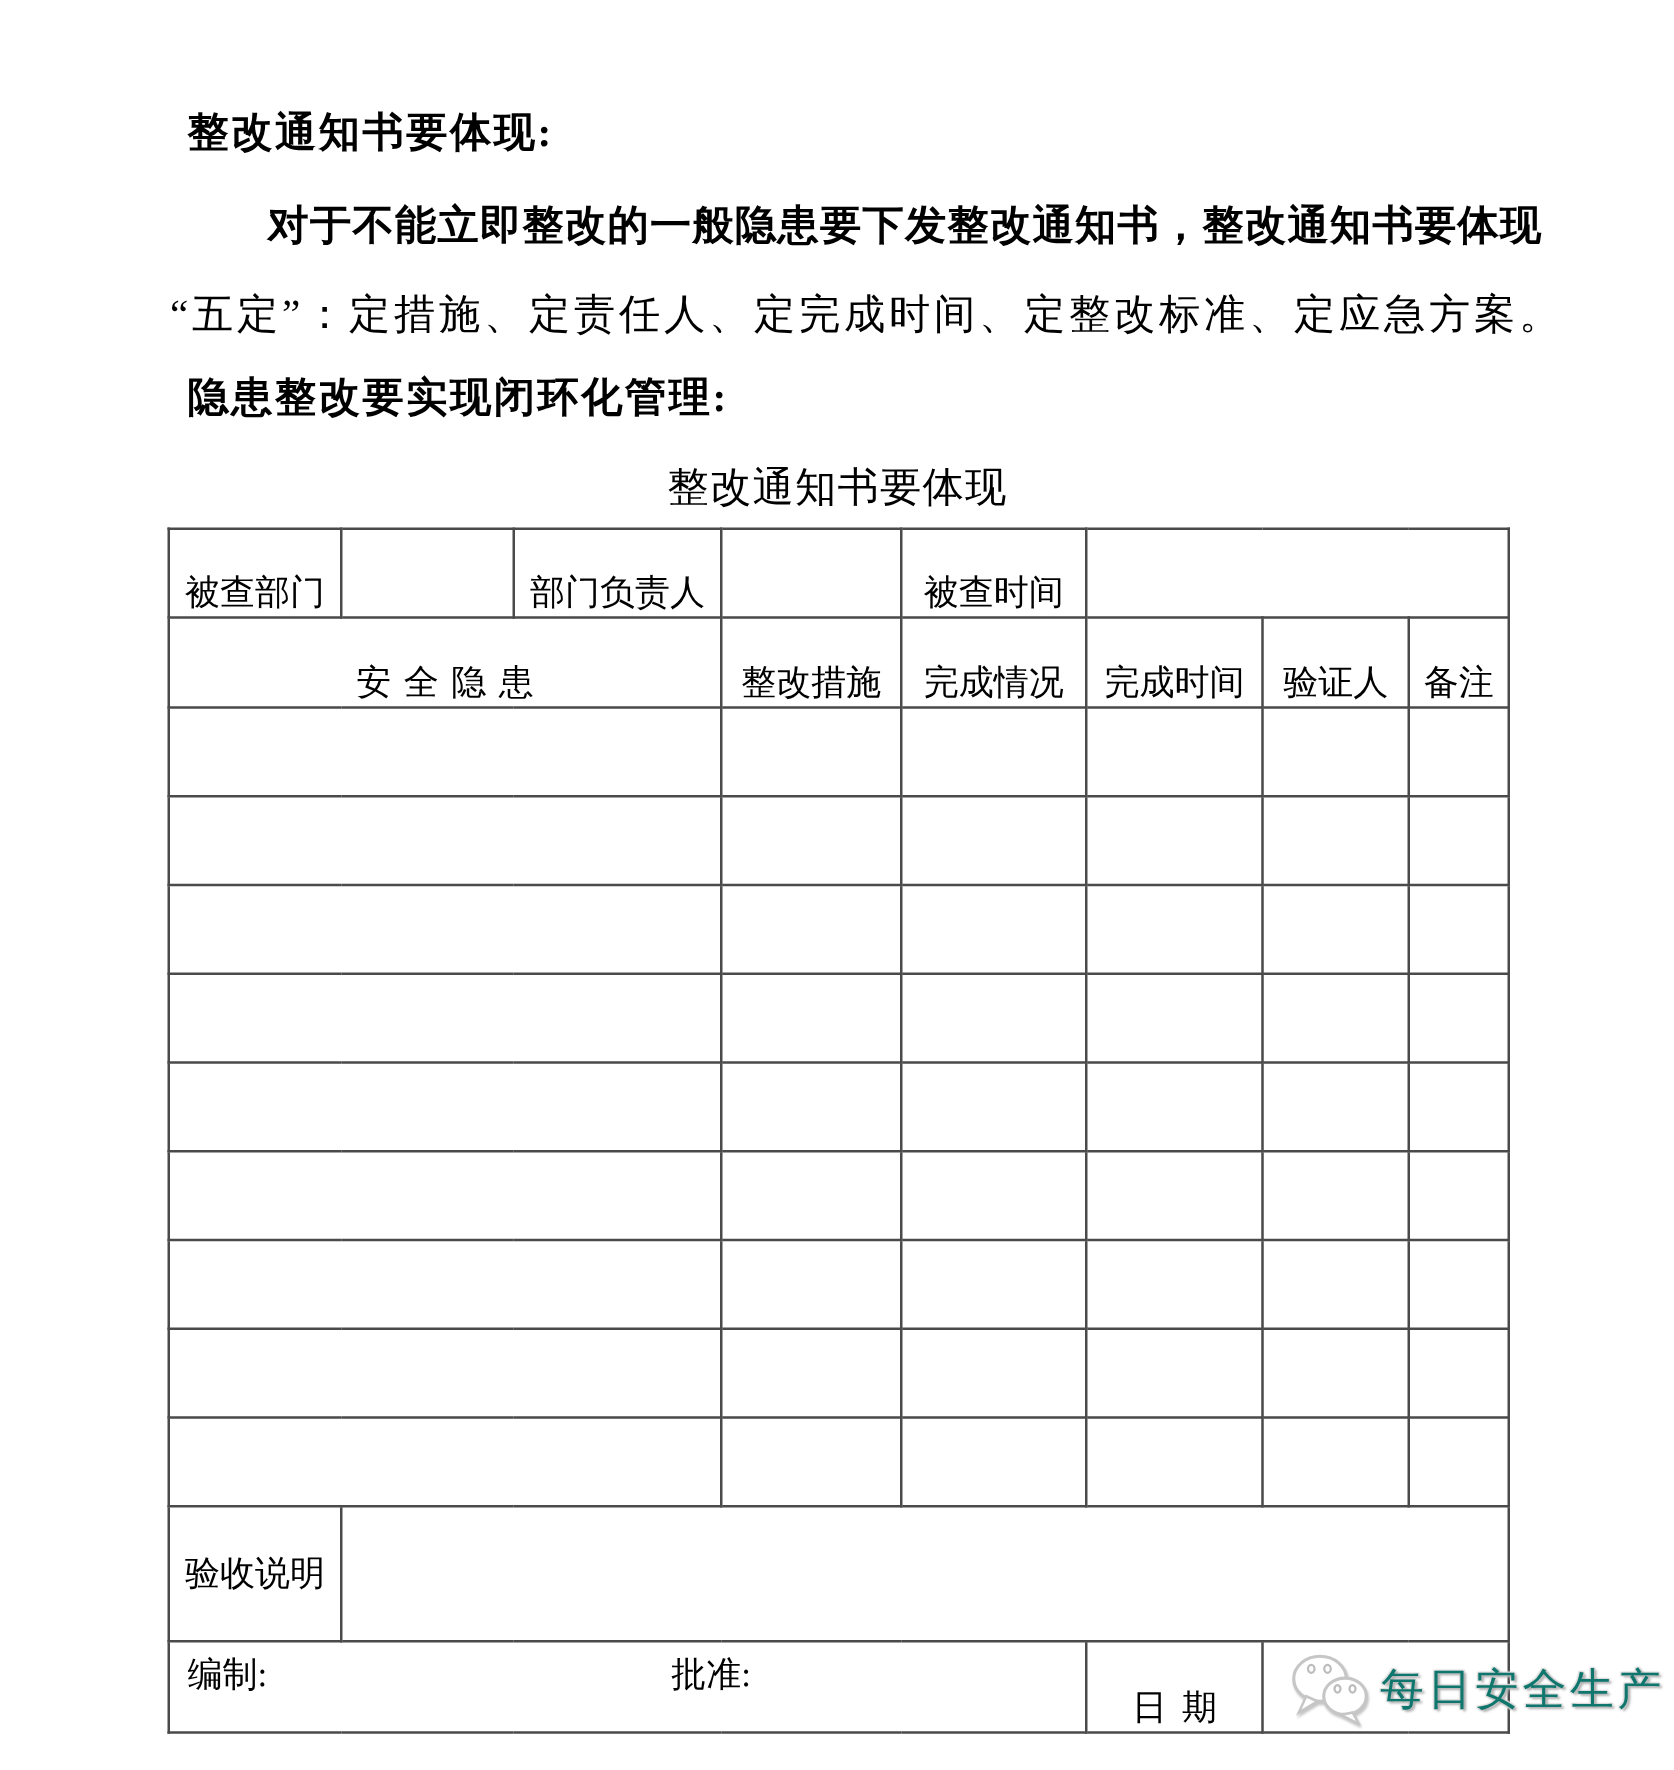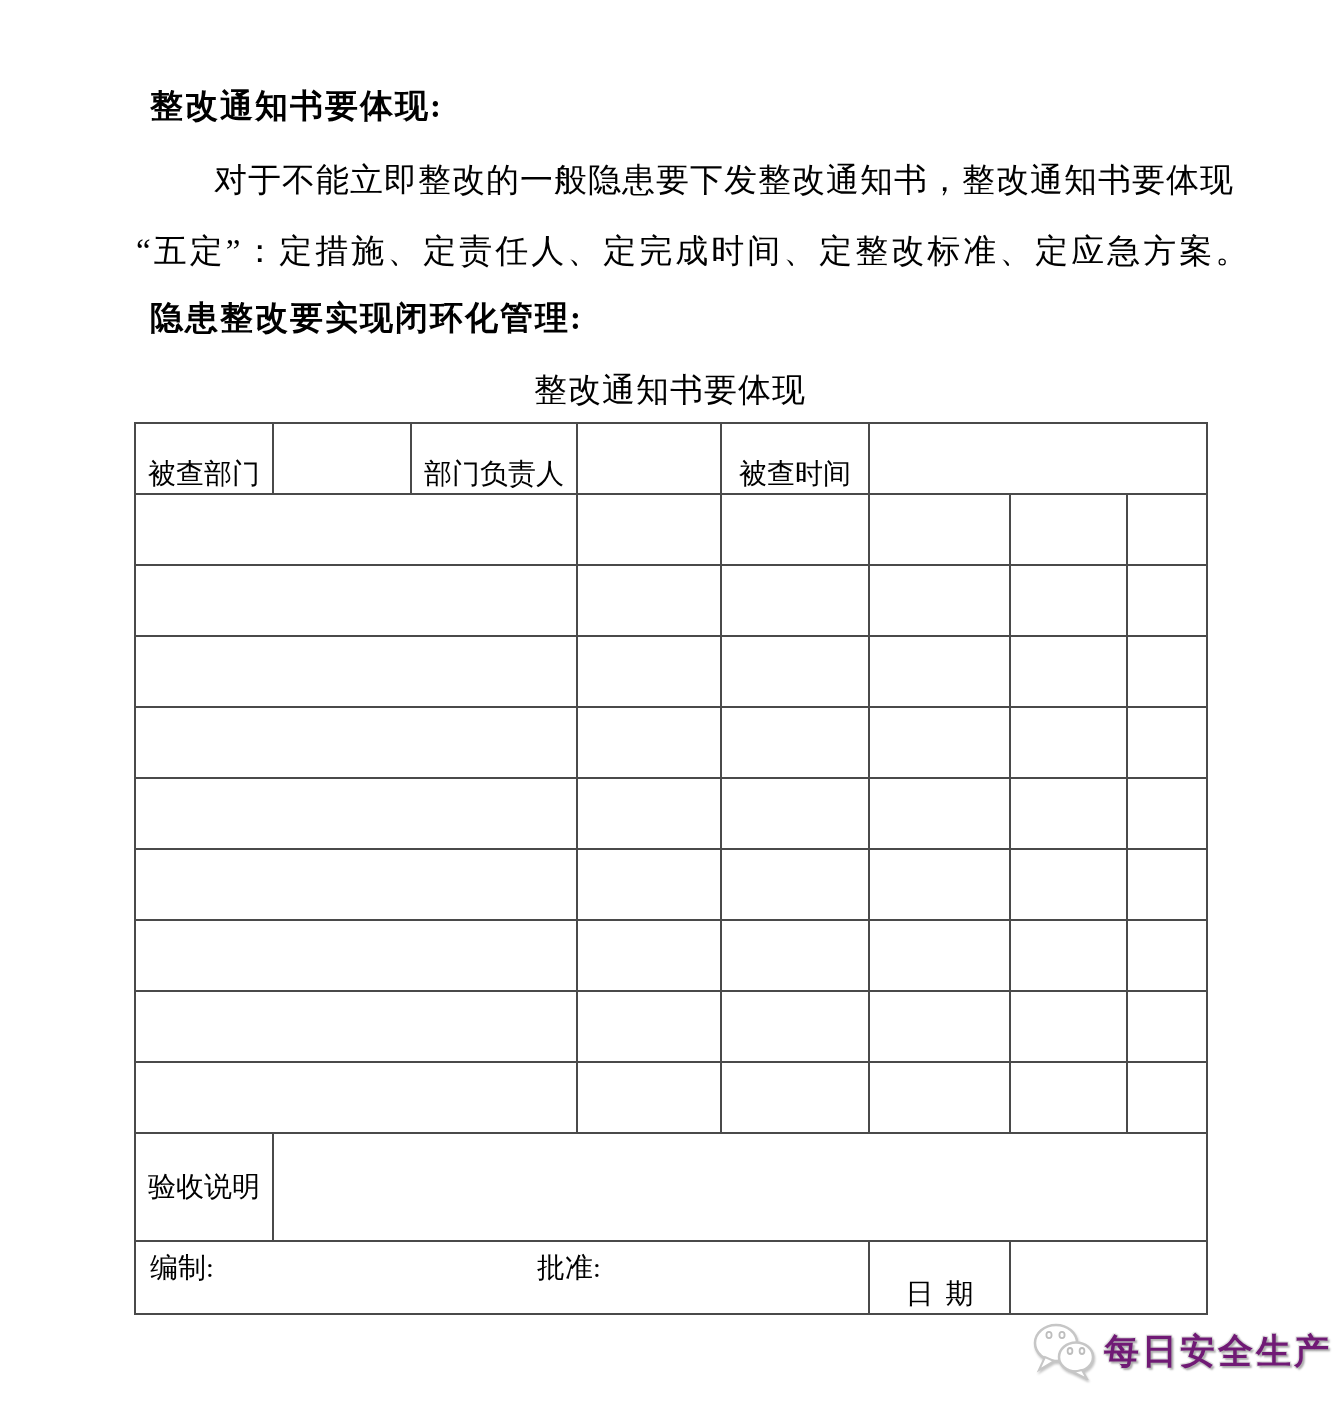--- a/index.html
+++ b/index.html
@@ -8,21 +8,21 @@
     font-family:"Liberation Serif", serif;color:#000;overflow:hidden;
   }
   .h-bold{
     position:absolute;font-size:33px;font-weight:bold;letter-spacing:2px;white-space:nowrap;
   }
   #heading1{left:150px;top:84px;}
   #heading2{left:150px;top:296px;}
   #para-line1{
     position:absolute;left:150px;top:158px;width:1038px;
     font-size:33px;text-indent:64px;white-space:nowrap;
-    text-align:justify;text-align-last:justify;letter-spacing:1px;
+    text-align:justify;text-align-last:justify;letter-spacing:1px;font-weight:bold;
   }
   #para-line2{
     position:absolute;left:136px;top:229px;font-size:33px;white-space:nowrap;letter-spacing:3px;
   }
   #table-title{
     position:absolute;left:134px;top:368px;width:1072px;text-align:center;
     font-size:33px;letter-spacing:1px;
   }
   table.form{
     position:absolute;left:134px;top:422px;width:1072px;
@@ -47,21 +47,21 @@
   td.footer-cell{position:relative;vertical-align:bottom;}
   .footer-inline{position:absolute;bottom:26px;white-space:nowrap;}
   .pos-prepared{left:14px;}
   .pos-approved{left:401px;}
   
   #watermark{
     position:absolute;left:1032px;top:1322px;display:flex;align-items:center;
     z-index:5;pointer-events:none;
   }
   #watermark .wm-text{
-    font-size:35px;font-weight:bold;color:#701a75;letter-spacing:3px;white-space:nowrap;
+    font-size:35px;font-weight:normal;color:#0f766e;letter-spacing:3px;white-space:nowrap;
     text-shadow:2px 2px 2px #ababab,-1px -1px 1px #dcdcdc,1px -1px 1px #dcdcdc,-1px 1px 1px #dcdcdc;
   }
   #watermark svg{filter:drop-shadow(1px 2px 1px #c4c4c4);margin-right:6px;}
 </style>
 </head>
 <body>
 
 <div id="heading1" class="h-bold">整改通知书要体现:</div>
 
 <div id="para-line1">对于不能立即整改的一般隐患要下发整改通知书，整改通知书要体现</div>
@@ -84,20 +84,28 @@
   </colgroup>
   <tbody>
     <tr class="row-info">
       <td class="lbl">被查部门</td>
       <td></td>
       <td class="lbl">部门负责人</td>
       <td></td>
       <td class="lbl">被查时间</td>
       <td colspan="3"></td>
     </tr>
+    <tr class="row-header">
+      <td colspan="3" class="lbl spread">安全隐患</td>
+      <td class="lbl">整改措施</td>
+      <td class="lbl">完成情况</td>
+      <td class="lbl">完成时间</td>
+      <td class="lbl">验证人</td>
+      <td class="lbl">备注</td>
+    </tr>
   </tbody>
   <tbody>
     <tr class="row-data">
       <td colspan="3"></td>
       <td></td>
       <td></td>
       <td></td>
       <td></td>
       <td></td>
     </tr>

